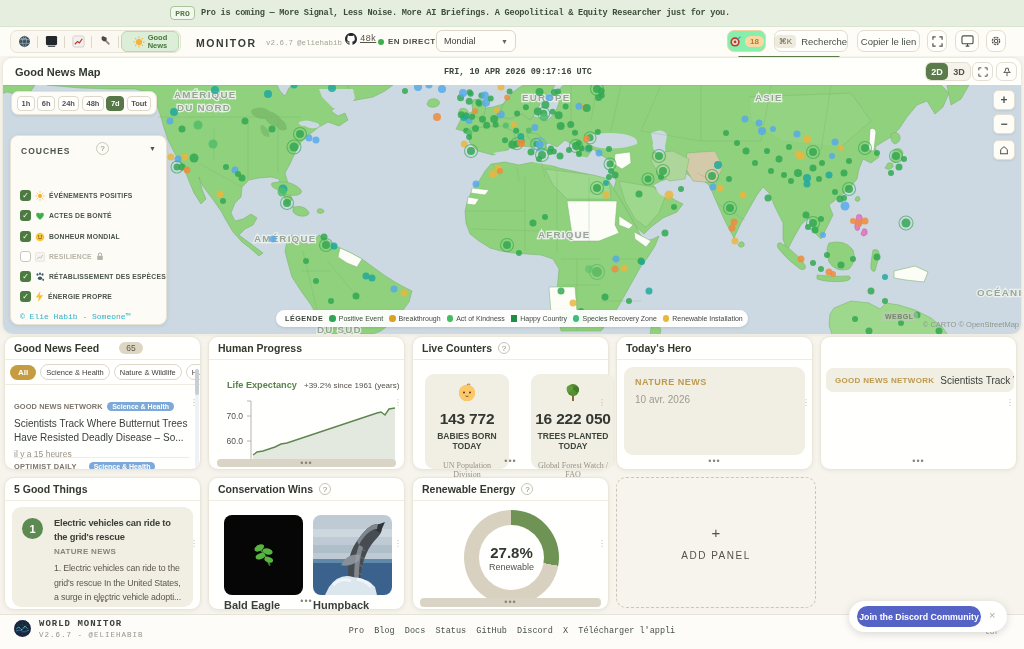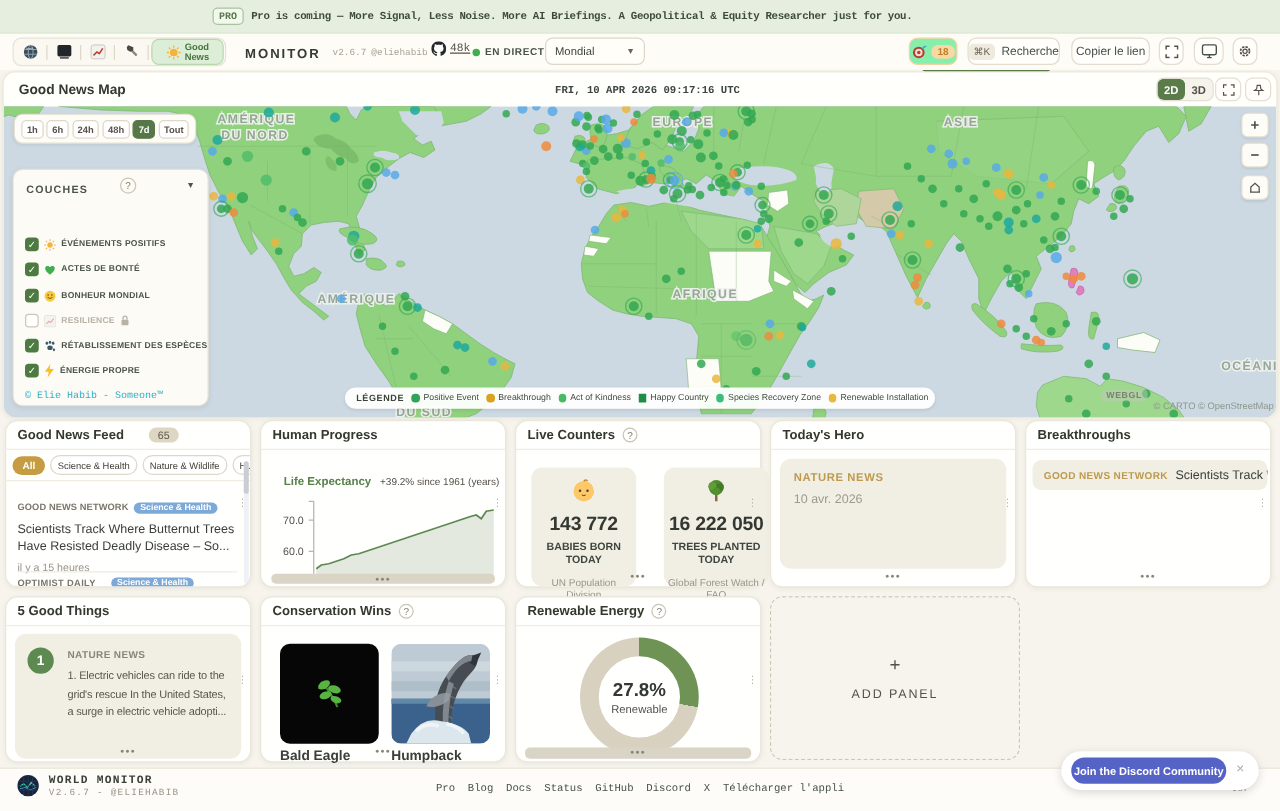--- a/index.html
+++ b/index.html
@@ -74,21 +74,21 @@
 .phead{position:absolute;left:0;top:0;right:0;height:23px;border-bottom:1px solid #f0ece1;display:flex;align-items:center;padding:0 9px;gap:6px;}
 .phead .t{font-size:10.5px;font-weight:bold;color:#34392f;}
 .qmark{width:12px;height:12px;border:1px solid #c9c4b5;border-radius:50%;font-size:8px;color:#8a857a;display:flex;align-items:center;justify-content:center;}
 .bdots{position:absolute;bottom:3px;left:50%;transform:translateX(-50%);color:#8a857a;font-size:9px;letter-spacing:1px;}
 .grip{position:absolute;right:2px;top:50%;transform:translateY(-50%);color:#b5b0a2;font-size:8px;line-height:4px;}
 .chip{border:1px solid #ddd8ca;border-radius:9px;padding:2.5px 5px;font-size:7.5px;color:#45413a;background:#fff;white-space:nowrap;}
 .bluepill{background:#7da9d8;color:#fff;font-size:7px;font-weight:bold;border-radius:7px;padding:1px 5px;white-space:nowrap;}
 .ctr{position:absolute;top:37px;width:84px;height:95px;background:#f1eee4;border-radius:9px;text-align:center;padding-top:8px;}
 .ctr .num{font-size:15.5px;font-weight:bold;color:#333832;margin-top:4px;letter-spacing:-0.2px;white-space:nowrap;}
 .ctr .lab{font-size:8.5px;font-weight:bold;color:#3f453f;line-height:10px;margin-top:3px;}
-.ctr .src{font-size:8px;color:#9a948a;line-height:9px;margin-top:10px;}
+.ctr .src{font-size:8px;color:#9a948a;line-height:9px;margin-top:10px;font-family:Liberation Serif, serif;}
 </style>
 </head>
 <body>
 
 <div id="announce"></div>
 <div id="probadge">PRO</div>
 <div id="annc-text">Pro is coming — More Signal, Less Noise. More AI Briefings. A Geopolitical &amp; Equity Researcher just for you.</div>
 <div id="annc-btn">Reserve your spot →</div>
 
 <div id="toolbar"></div>
@@ -784,38 +784,36 @@
     </div>
   <div style="position:absolute;left:7px;top:30px;right:7px;height:88px;background:#f1eee4;border-radius:9px;padding:10px 11px;">
     <div style="font-size:9px;font-weight:bold;letter-spacing:0.5px;color:#bd9a4e;">NATURE NEWS</div>
     <div style="font-size:10px;color:#a09a8e;margin-top:7px;">10 avr. 2026</div>
   </div>
   <div class="bdots">•••</div>
   <div class="grip">⋮</div>
 </div>
 
 <div class="panel" style="left:820px;top:336px;width:197px;height:134px;">
-  <div class="phead">
-      <span class="t">Breakthroughs</span>
-    </div>
   <div style="position:absolute;left:5px;top:31px;right:2px;height:24px;background:#f1eee4;border-radius:7px;display:flex;align-items:center;padding:0 9px;overflow:hidden;white-space:nowrap;">
     <span style="font-size:8px;font-weight:bold;letter-spacing:0.3px;color:#bd9a4e;">GOOD&nbsp;NEWS&nbsp;NETWORK</span>
     <span style="font-size:10px;color:#3a3f3a;margin-left:6px;">Scientists Track W</span>
   </div>
   <div class="bdots">•••</div>
   <div class="grip">⋮</div>
 </div>
 
 <div class="panel" style="left:4px;top:477px;width:197px;height:133px;">
   <div class="phead">
       <span class="t">5 Good Things</span>
     </div>
   <div style="position:absolute;left:7px;top:29px;right:7px;height:100px;background:#f1eee4;border-radius:9px;padding:9px 10px;overflow:hidden;">
     <div style="position:absolute;left:10px;top:11px;width:21px;height:21px;border-radius:50%;background:#5c8a50;color:#fff;font-size:11px;font-weight:bold;display:flex;align-items:center;justify-content:center;">1</div>
     <div style="margin-left:32px;">
+      <div style="font-size:9.3px;font-weight:bold;color:#3a3f3a;line-height:14px;letter-spacing:-0.2px;">Electric vehicles can ride to the grid's rescue</div>
       <div style="font-size:8px;font-weight:bold;letter-spacing:0.3px;color:#8a857a;margin-top:3px;">NATURE NEWS</div>
       <div style="font-size:8.8px;color:#5c574e;line-height:14.5px;margin-top:5px;height:44px;overflow:hidden;letter-spacing:-0.15px;">1. Electric vehicles can ride to the grid's rescue In the United States, a surge in electric vehicle adopti...</div>
     </div>
   </div>
   <div class="bdots">•••</div>
   <div class="grip">⋮</div>
 </div>
 
 <div class="panel" style="left:208px;top:477px;width:197px;height:133px;">
   <div class="phead">

